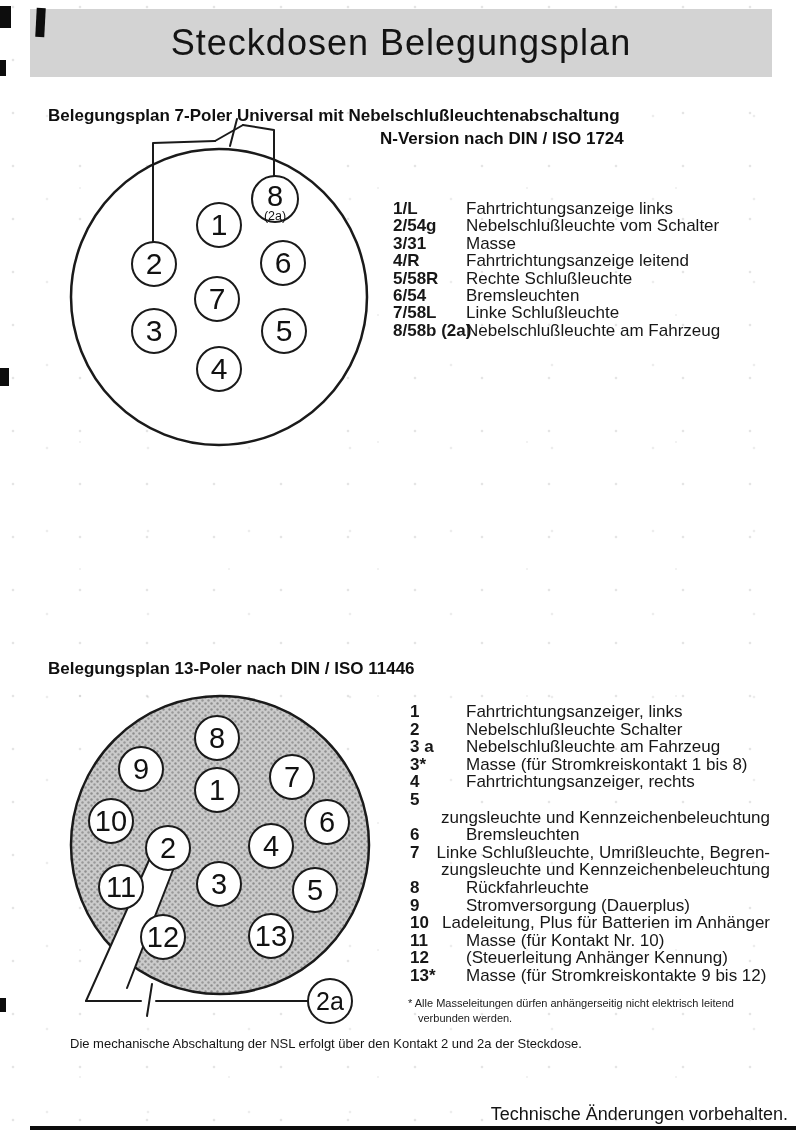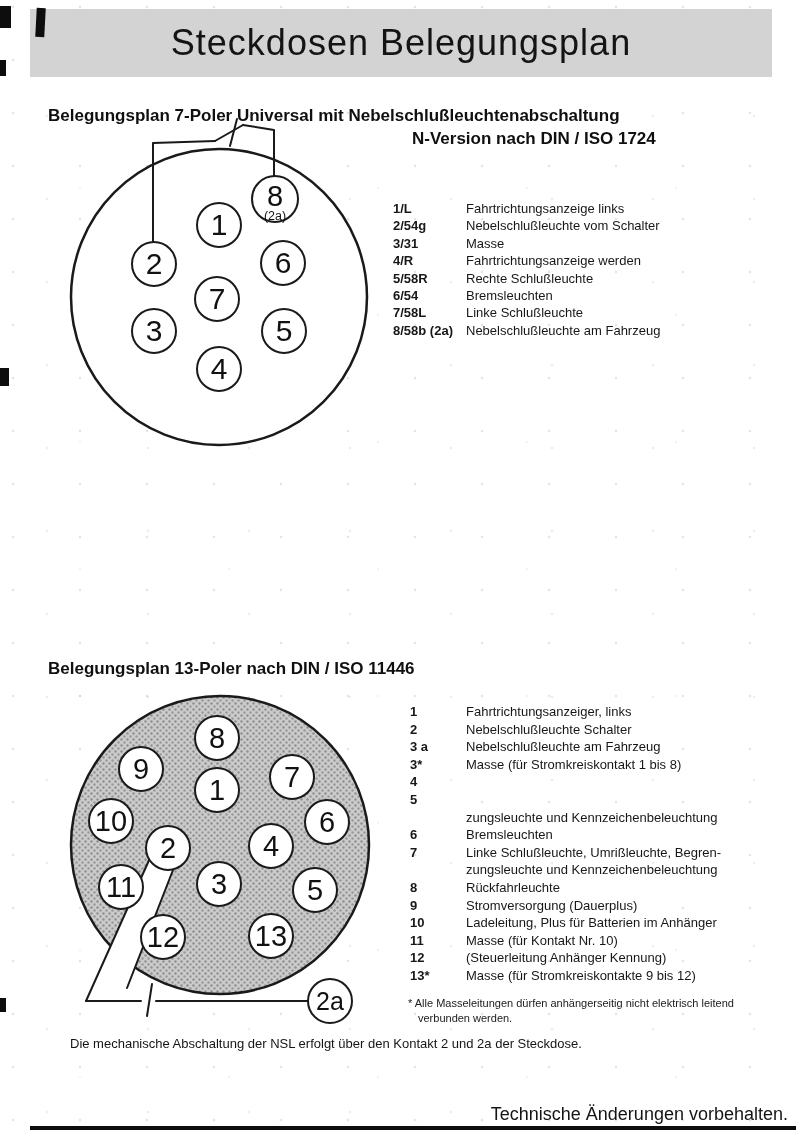--- a/index.html
+++ b/index.html
@@ -14,21 +14,21 @@
 
   
   .header-bar{left:30px;top:9px;width:742px;height:68px;background:#d3d3d3;
               display:flex;align-items:center;justify-content:center;}
   .page-title{font-size:36px;font-weight:400;letter-spacing:1px;color:#141414;}
 
   
   .sec-head{font-size:17px;font-weight:700;color:#101010;white-space:nowrap;}
 
   
-  .legend{font-size:13px;color:#171717;}
+  .legend{font-size:17px;color:#171717;}
   .legend7{left:393px;top:200px;width:340px;line-height:17.4px;}
   .legend13{left:410px;top:703px;width:360px;line-height:17.6px;}
   .lrow{display:flex;}
   .lpin{font-weight:700;white-space:nowrap;}
   .legend7 .lpin{width:73px;}
   .legend13 .lpin{width:56px;}
   .ldesc{flex:1;white-space:nowrap;}
 
   .footnote{left:408px;top:996px;width:340px;font-size:11px;line-height:14.5px;color:#202020;}
   .footnote .fn2{padding-left:10px;}
@@ -177,38 +177,38 @@
           <text class="pnum13" x="271" y="946">13</text>
         </g>
       <g>
         <circle class="pin" cx="330" cy="1001" r="22"></circle>
         <text class="p2a" x="330" y="1010">2a</text>
       </g>
     </g>
   </svg>
 
   <div class="abs sec-head" style="left:48px;top:106px;">Belegungsplan 7-Poler Universal mit Nebelschlußleuchtenabschaltung</div>
-  <div class="abs sec-head" style="left:380px;top:129px;margin-left:32px;">N-Version nach DIN / ISO 1724</div>
+  <div class="abs sec-head" style="left:380px;top:129px;">N-Version nach DIN / ISO 1724</div>
 
   <div class="abs legend legend7">
     <div class="lrow">
         <span class="lpin">1/L</span>
         <span class="ldesc">Fahrtrichtungsanzeige links</span>
       </div>
     <div class="lrow">
         <span class="lpin">2/54g</span>
         <span class="ldesc">Nebelschlußleuchte vom Schalter</span>
       </div>
     <div class="lrow">
         <span class="lpin">3/31</span>
         <span class="ldesc">Masse</span>
       </div>
     <div class="lrow">
         <span class="lpin">4/R</span>
-        <span class="ldesc">Fahrtrichtungsanzeige werden</span>
+        <span class="ldesc">Fahrtrichtungsanzeige leitend</span>
       </div>
     <div class="lrow">
         <span class="lpin">5/58R</span>
         <span class="ldesc">Rechte Schlußleuchte</span>
       </div>
     <div class="lrow">
         <span class="lpin">6/54</span>
         <span class="ldesc">Bremsleuchten</span>
       </div>
     <div class="lrow">
@@ -235,20 +235,21 @@
     <div class="lrow">
         <span class="lpin">3 a</span>
         <span class="ldesc">Nebelschlußleuchte am Fahrzeug</span>
       </div>
     <div class="lrow">
         <span class="lpin">3*</span>
         <span class="ldesc">Masse (für Stromkreiskontakt 1 bis 8)</span>
       </div>
     <div class="lrow">
         <span class="lpin">4</span>
+        <span class="ldesc">Fahrtrichtungsanzeiger, rechts</span>
       </div>
     <div class="lrow">
         <span class="lpin">5</span>
       </div>
     <div class="lrow">
         <span class="lpin"></span>
         <span class="ldesc">zungsleuchte und Kennzeichenbeleuchtung</span>
       </div>
     <div class="lrow">
         <span class="lpin">6</span>

